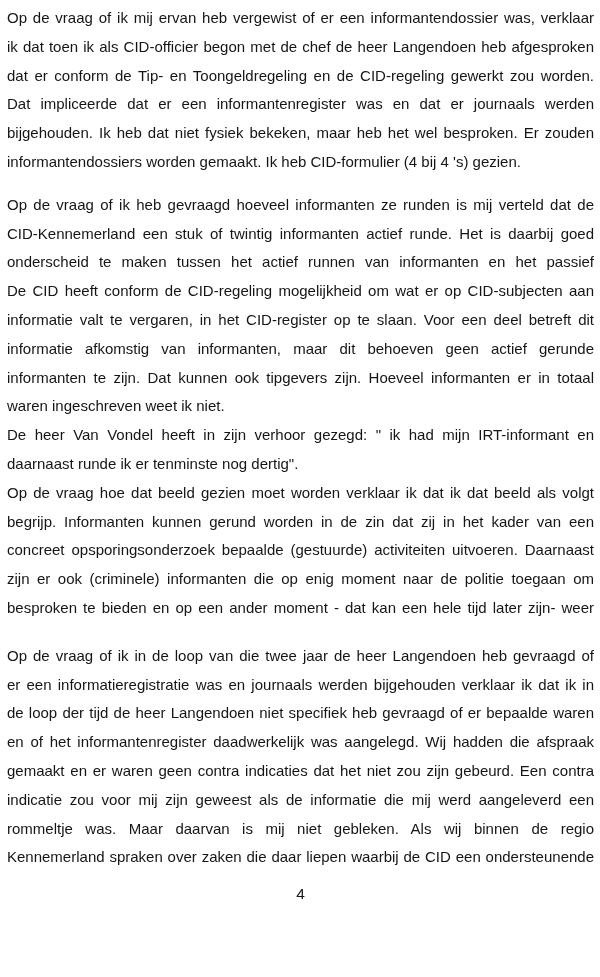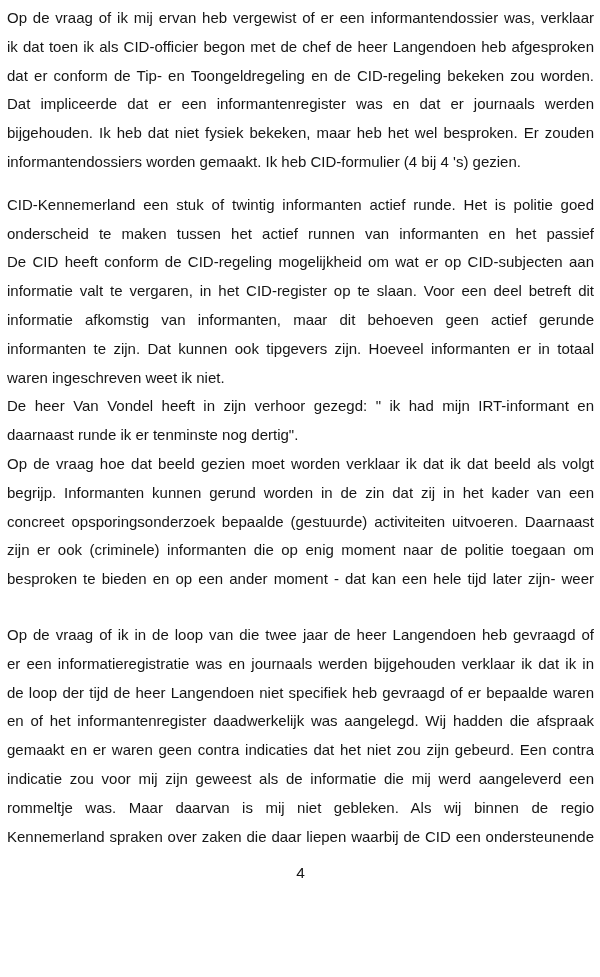--- a/index.html
+++ b/index.html
@@ -32,45 +32,46 @@
     text-align: justify;
     text-align-last: justify;
     overflow: hidden;
   }
   .line.loose {
     text-align: left;
     text-align-last: left;
   }
   .m14 { margin-top: 14px; }
   .m10 { }
-  .m19 { margin-top: 27px; }
+  .m19 { margin-top: 19px; }
   .page-number {
     margin-top: 13px;
     text-align: center;
     font-size: 15.5px;
     line-height: 18px;
     color: #151515;
   }
 </style>
 </head>
 <body>
 
 <div class="page">
 
   <div class="para">
     <div class="line">Op de vraag of ik mij ervan heb vergewist of er een informantendossier was, verklaar</div>
     <div class="line">ik dat toen ik als CID-officier begon met de chef de heer Langendoen heb afgesproken</div>
-    <div class="line">dat er conform de Tip- en Toongeldregeling en de CID-regeling bekeken zou worden.</div>
+    <div class="line">dat er conform de Tip- en Toongeldregeling en de CID-regeling gewerkt zou worden.</div>
     <div class="line">Dat impliceerde dat er een informantenregister was en dat er journaals werden</div>
     <div class="line">bijgehouden. Ik heb dat niet fysiek bekeken, maar heb het wel besproken. Er zouden</div>
     <div class="line loose">informantendossiers worden gemaakt. Ik heb CID-formulier (4 bij 4 's) gezien.</div>
   </div>
 
   <div class="para m14">
-    <div class="line">CID-Kennemerland een stuk of twintig informanten actief runde. Het is politie goed</div>
+    <div class="line">Op de vraag of ik heb gevraagd hoeveel informanten ze runden is mij verteld dat de</div>
+    <div class="line">CID-Kennemerland een stuk of twintig informanten actief runde. Het is daarbij goed</div>
     <div class="line">onderscheid te maken tussen het actief runnen van informanten en het passief</div>
   </div>
 
   <div class="para">
     <div class="line">De CID heeft conform de CID-regeling mogelijkheid om wat er op CID-subjecten aan</div>
     <div class="line">informatie valt te vergaren, in het CID-register op te slaan. Voor een deel betreft dit</div>
     <div class="line">informatie afkomstig van informanten, maar dit behoeven geen actief gerunde</div>
     <div class="line">informanten te zijn. Dat kunnen ook tipgevers zijn. Hoeveel informanten er in totaal</div>
     <div class="line loose">waren ingeschreven weet ik niet.</div>
   </div>

